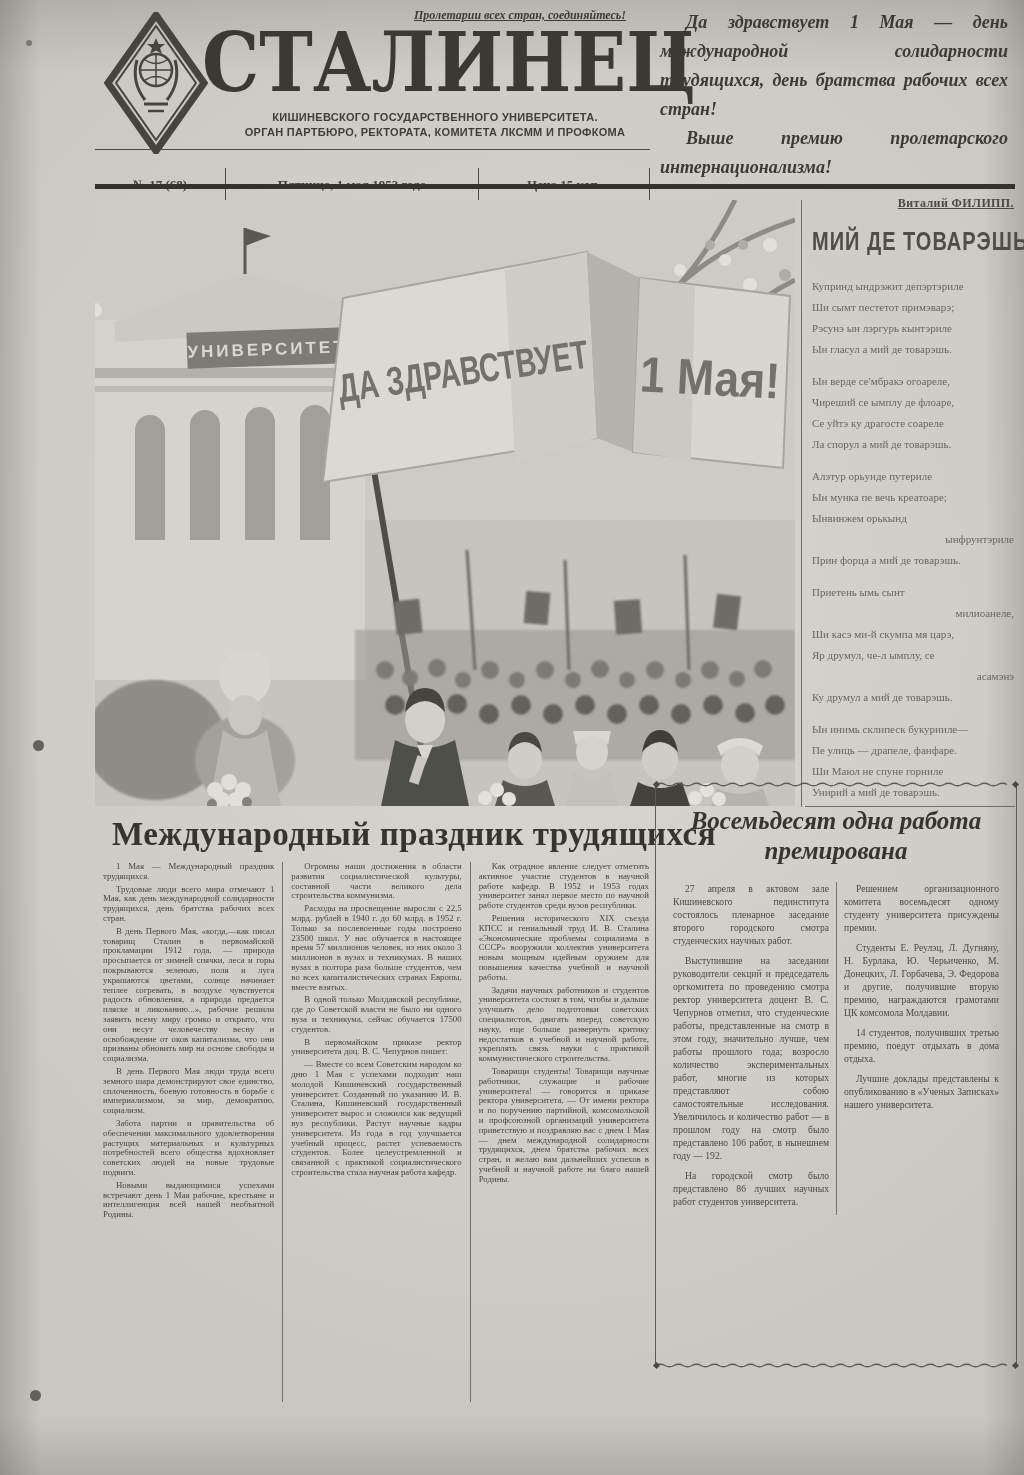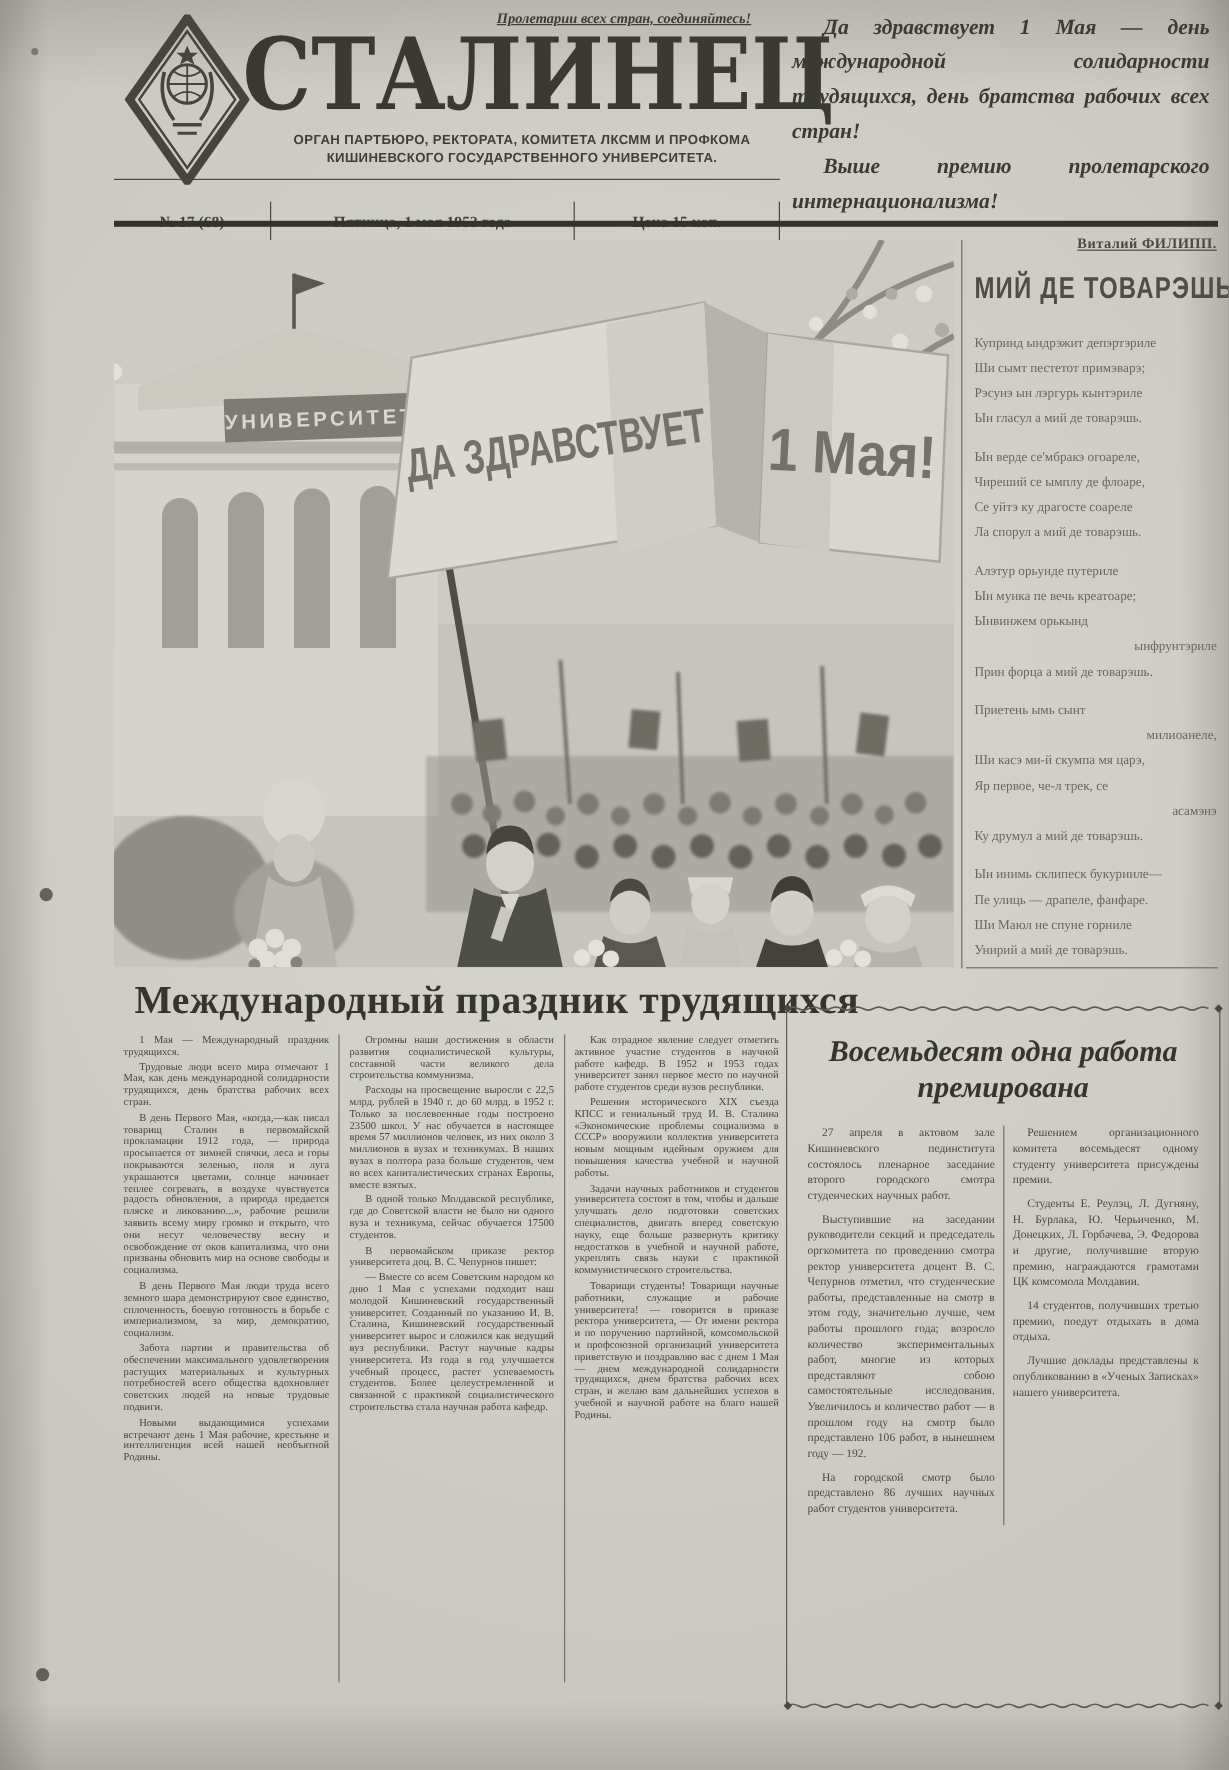--- a/index.html
+++ b/index.html
@@ -51,21 +51,21 @@
   .poem-underline{left:805px;top:806px;width:210px;height:1px;background:#6e6d65;}
   
   .main-headline{left:112px;top:816px;width:545px;font-weight:bold;font-size:33px;color:#343329;
     color:#35342e;letter-spacing:0.5px;white-space:nowrap;}
   .main-cols{left:95px;top:862px;width:562px;height:540px;display:flex;}
   .mcol{width:188px;padding:0 8px;box-sizing:border-box;font-size:8.8px;line-height:9.8px;
     text-align:justify;color:#46453f;}
   .mcol + .mcol{border-left:1px solid #73726a;}
   .mcol p{margin:0 0 3px 0;text-indent:13px;}
   
-  .box-article{left:655px;top:840px;width:362px;height:582px;box-sizing:border-box;
+  .box-article{left:655px;top:784px;width:362px;height:582px;box-sizing:border-box;
     border-left:1px solid #5c5b52;border-right:1px solid #5c5b52;padding:14px 10px 8px 10px;}
   .box-wave{position:absolute;left:0;width:100%;height:7px;}
   .box-wave.top{top:-3px;} .box-wave.bottom{bottom:-3px;}
   .corner-dot{position:absolute;width:5px;height:5px;background:#4a4941;transform:rotate(45deg);}
   .box-headline{text-align:center;font-weight:bold;font-style:italic;font-size:25px;line-height:30px;
     color:#35342e;margin-top:8px;}
   .box-cols{display:flex;margin-top:16px;}
   .bcol{width:50%;padding:0 7px;box-sizing:border-box;font-size:9.6px;line-height:13px;
     text-align:justify;color:#49483f;color:#4a4942;}
   .bcol + .bcol{border-left:1px solid #73726a;}
@@ -100,22 +100,22 @@
         <path d="M40 92 h24" stroke-width="3"></path>
         <path d="M44 99 h16" stroke-width="2.5"></path>
       </g>
       <polygon points="52,26 54.5,32 61,32 56,36 58,42 52,38.5 46,42 48,36 43,32 49.5,32" fill="#45443d"></polygon>
     </svg>
   </div>
 
   <div class="abs nameplate">СТАЛИНЕЦ</div>
 
   <div class="abs subtitle">
+    <div>КИШИНЕВСКОГО ГОСУДАРСТВЕННОГО УНИВЕРСИТЕТА.</div>
     <div>ОРГАН ПАРТБЮРО, РЕКТОРАТА, КОМИТЕТА ЛКСММ И ПРОФКОМА</div>
-    <div>КИШИНЕВСКОГО ГОСУДАРСТВЕННОГО УНИВЕРСИТЕТА.</div>
   </div>
 
   <div class="abs rule-thin"></div>
 
   <div class="abs issue-row">
     <div class="issue-cell num">№ 17 (68)</div>
     <div class="issue-cell date">Пятница, 1 мая 1953 года</div>
     <div class="issue-cell price">Цена 15 коп.</div>
   </div>
 
@@ -322,21 +322,21 @@
         <p class="poem-line">Алэтур орьунде путериле</p>
         <p class="poem-line">Ын мунка пе вечь креатоаре;</p>
         <p class="poem-line">Ынвинжем орькынд</p>
         <p class="poem-line cont">ынфрунтэриле</p>
         <p class="poem-line">Прин форца а мий де товарэшь.</p>
       </div>
       <div class="stanza">
         <p class="poem-line">Приетень ымь сынт</p>
         <p class="poem-line cont">милиоанеле,</p>
         <p class="poem-line">Ши касэ ми-й скумпа мя царэ,</p>
-        <p class="poem-line">Яр первое, че-л трек, се</p>
+        <p class="poem-line">Яр друмул, че-л ымплу, се</p>
         <p class="poem-line cont">асамэнэ</p>
         <p class="poem-line">Ку друмул а мий де товарэшь.</p>
       </div>
       <div class="stanza">
         <p class="poem-line">Ын инимь склипеск букурииле—</p>
         <p class="poem-line">Пе улиць — драпеле, фанфаре.</p>
         <p class="poem-line">Ши Маюл не спуне горниле</p>
         <p class="poem-line">Унирий а мий де товарэшь.</p>
       </div>
     </div>

